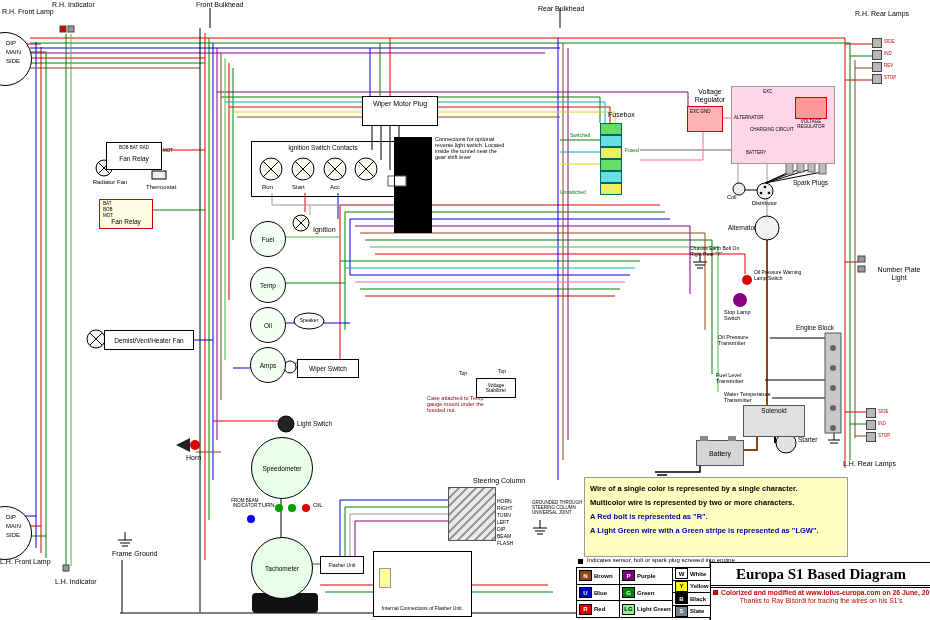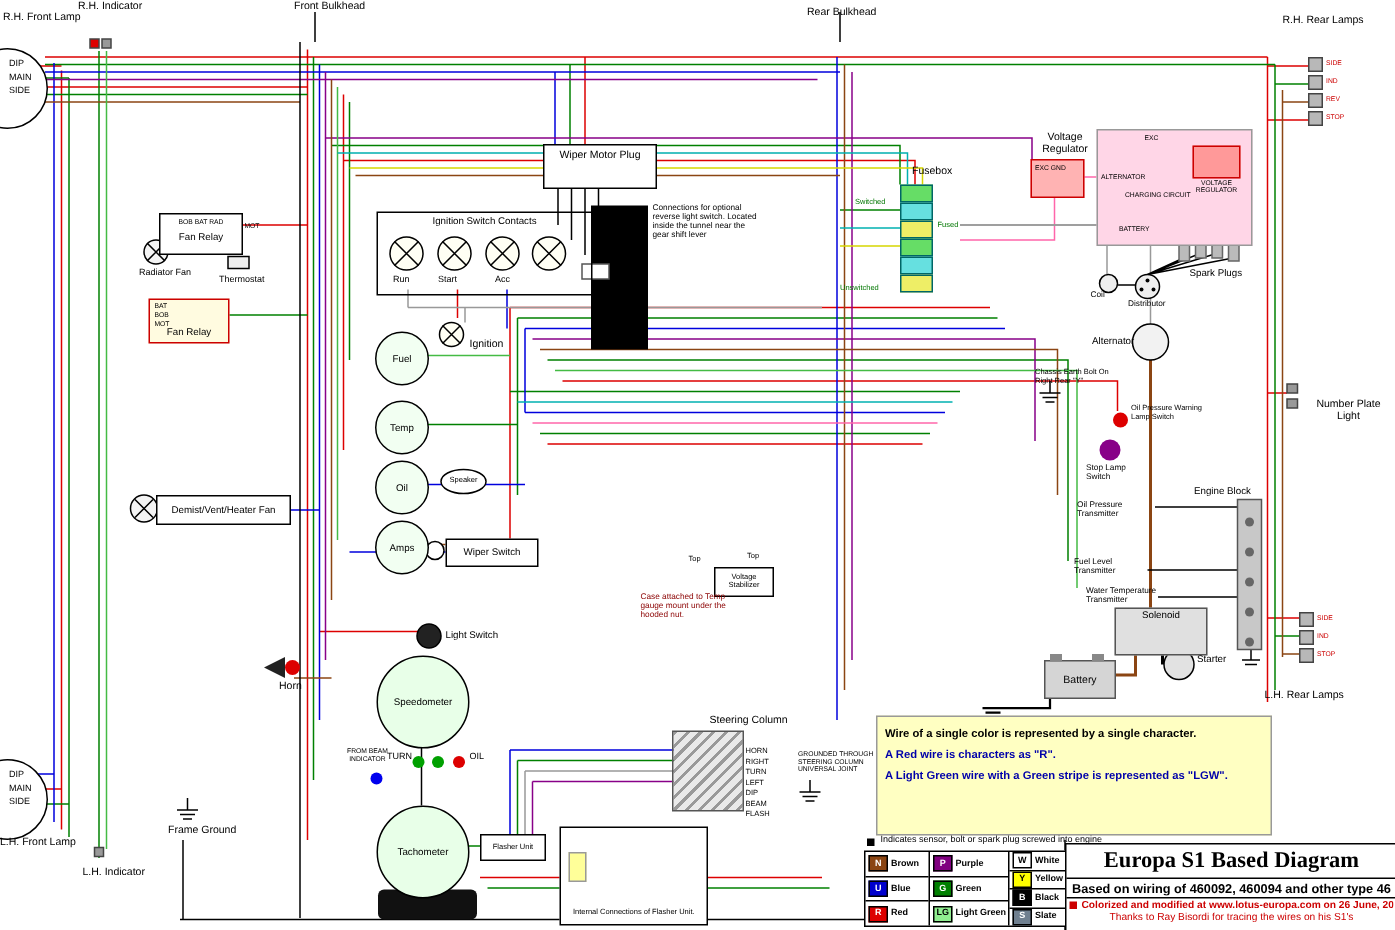--- a/index.html
+++ b/index.html
@@ -458,21 +458,22 @@
 
   <div class="sq" style="left:866px;top:408px;width:8px;height:8px;"></div>
   <div class="lbl" style="left:878px;top:409px;font-size:4.5px;color:#cc0000;">SIDE</div>
   <div class="sq" style="left:866px;top:420px;width:8px;height:8px;"></div>
   <div class="lbl" style="left:878px;top:421px;font-size:4.5px;color:#cc0000;">IND</div>
   <div class="sq" style="left:866px;top:432px;width:8px;height:8px;"></div>
   <div class="lbl" style="left:878px;top:433px;font-size:4.5px;color:#cc0000;">STOP</div>
 
   <div class="notebox" style="left:584px;top:477px;width:252px;height:70px;">
     <div class="noteline nblk">Wire of a single color is represented by a single character.</div>
-    <div class="noteline nblu">A Red wire is characters as "R".</div>
+    <div class="noteline nblk">Multicolor wire is represented by two or more characters.</div>
+    <div class="noteline nblu">A Red bolt is represented as "R".</div>
     <div class="noteline nblu">A Light Green wire with a Green stripe is represented as "LGW".</div>
   </div>
 
   <div style="position:absolute;z-index:3;left:578px;top:559px;width:5px;height:5px;background:#000;"></div>
   <div class="lbl" style="left:587px;top:557px;font-size:6px;">Indicates sensor, bolt or spark plug screwed into engine</div>
 
   <div class="legend" style="left:576px;top:567px;width:136px;height:49px;">
     <div class="lcol" style="width:42px;border-right:1px solid #000;">
       <div class="lcell">
         <span class="chip" style="background: rgb(139, 69, 19); color: rgb(255, 255, 255);">N</span>
@@ -517,21 +518,20 @@
       <div class="lcell">
         <span class="chip" style="background: rgb(112, 128, 144); color: rgb(255, 255, 255);">S</span>
         <span class="lname">Slate</span>
       </div>
     </div>
   </div>
 
   <div class="tblock" style="left:710px;top:562px;width:220px;height:58px;">
     <div class="ctr" style="font-family:'Liberation Serif',serif;font-weight:bold;font-size:15px;padding-top:3px;white-space:nowrap;overflow:hidden;">Europa S1 Based Diagram</div>
     <div style="border-top:1px solid #000;margin-top:2px;"></div>
-    <div class="ctr" style="font-size:8.5px;font-weight:bold;white-space:nowrap;overflow:hidden;padding-top:1px;">Based on wiring of 460092, 460094 and other type 46</div>
     <div style="border-top:1px solid #000;margin-top:1px;"></div>
     <div style="display:flex;align-items:center;gap:3px;padding:1px 2px 0 2px;">
       <span style="width:5px;height:5px;background:#cc0000;flex:0 0 auto;"></span>
       <span style="font-size:6.8px;font-weight:bold;color:#cc0000;white-space:nowrap;overflow:hidden;">Colorized and modified at www.lotus-europa.com on 26 June, 2009</span>
     </div>
     <div class="ctr" style="font-size:6.8px;color:#cc0000;white-space:nowrap;overflow:hidden;padding-top:1px;">Thanks to Ray Bisordi for tracing the wires on his S1's</div>
   </div>
 
 </div>
 

